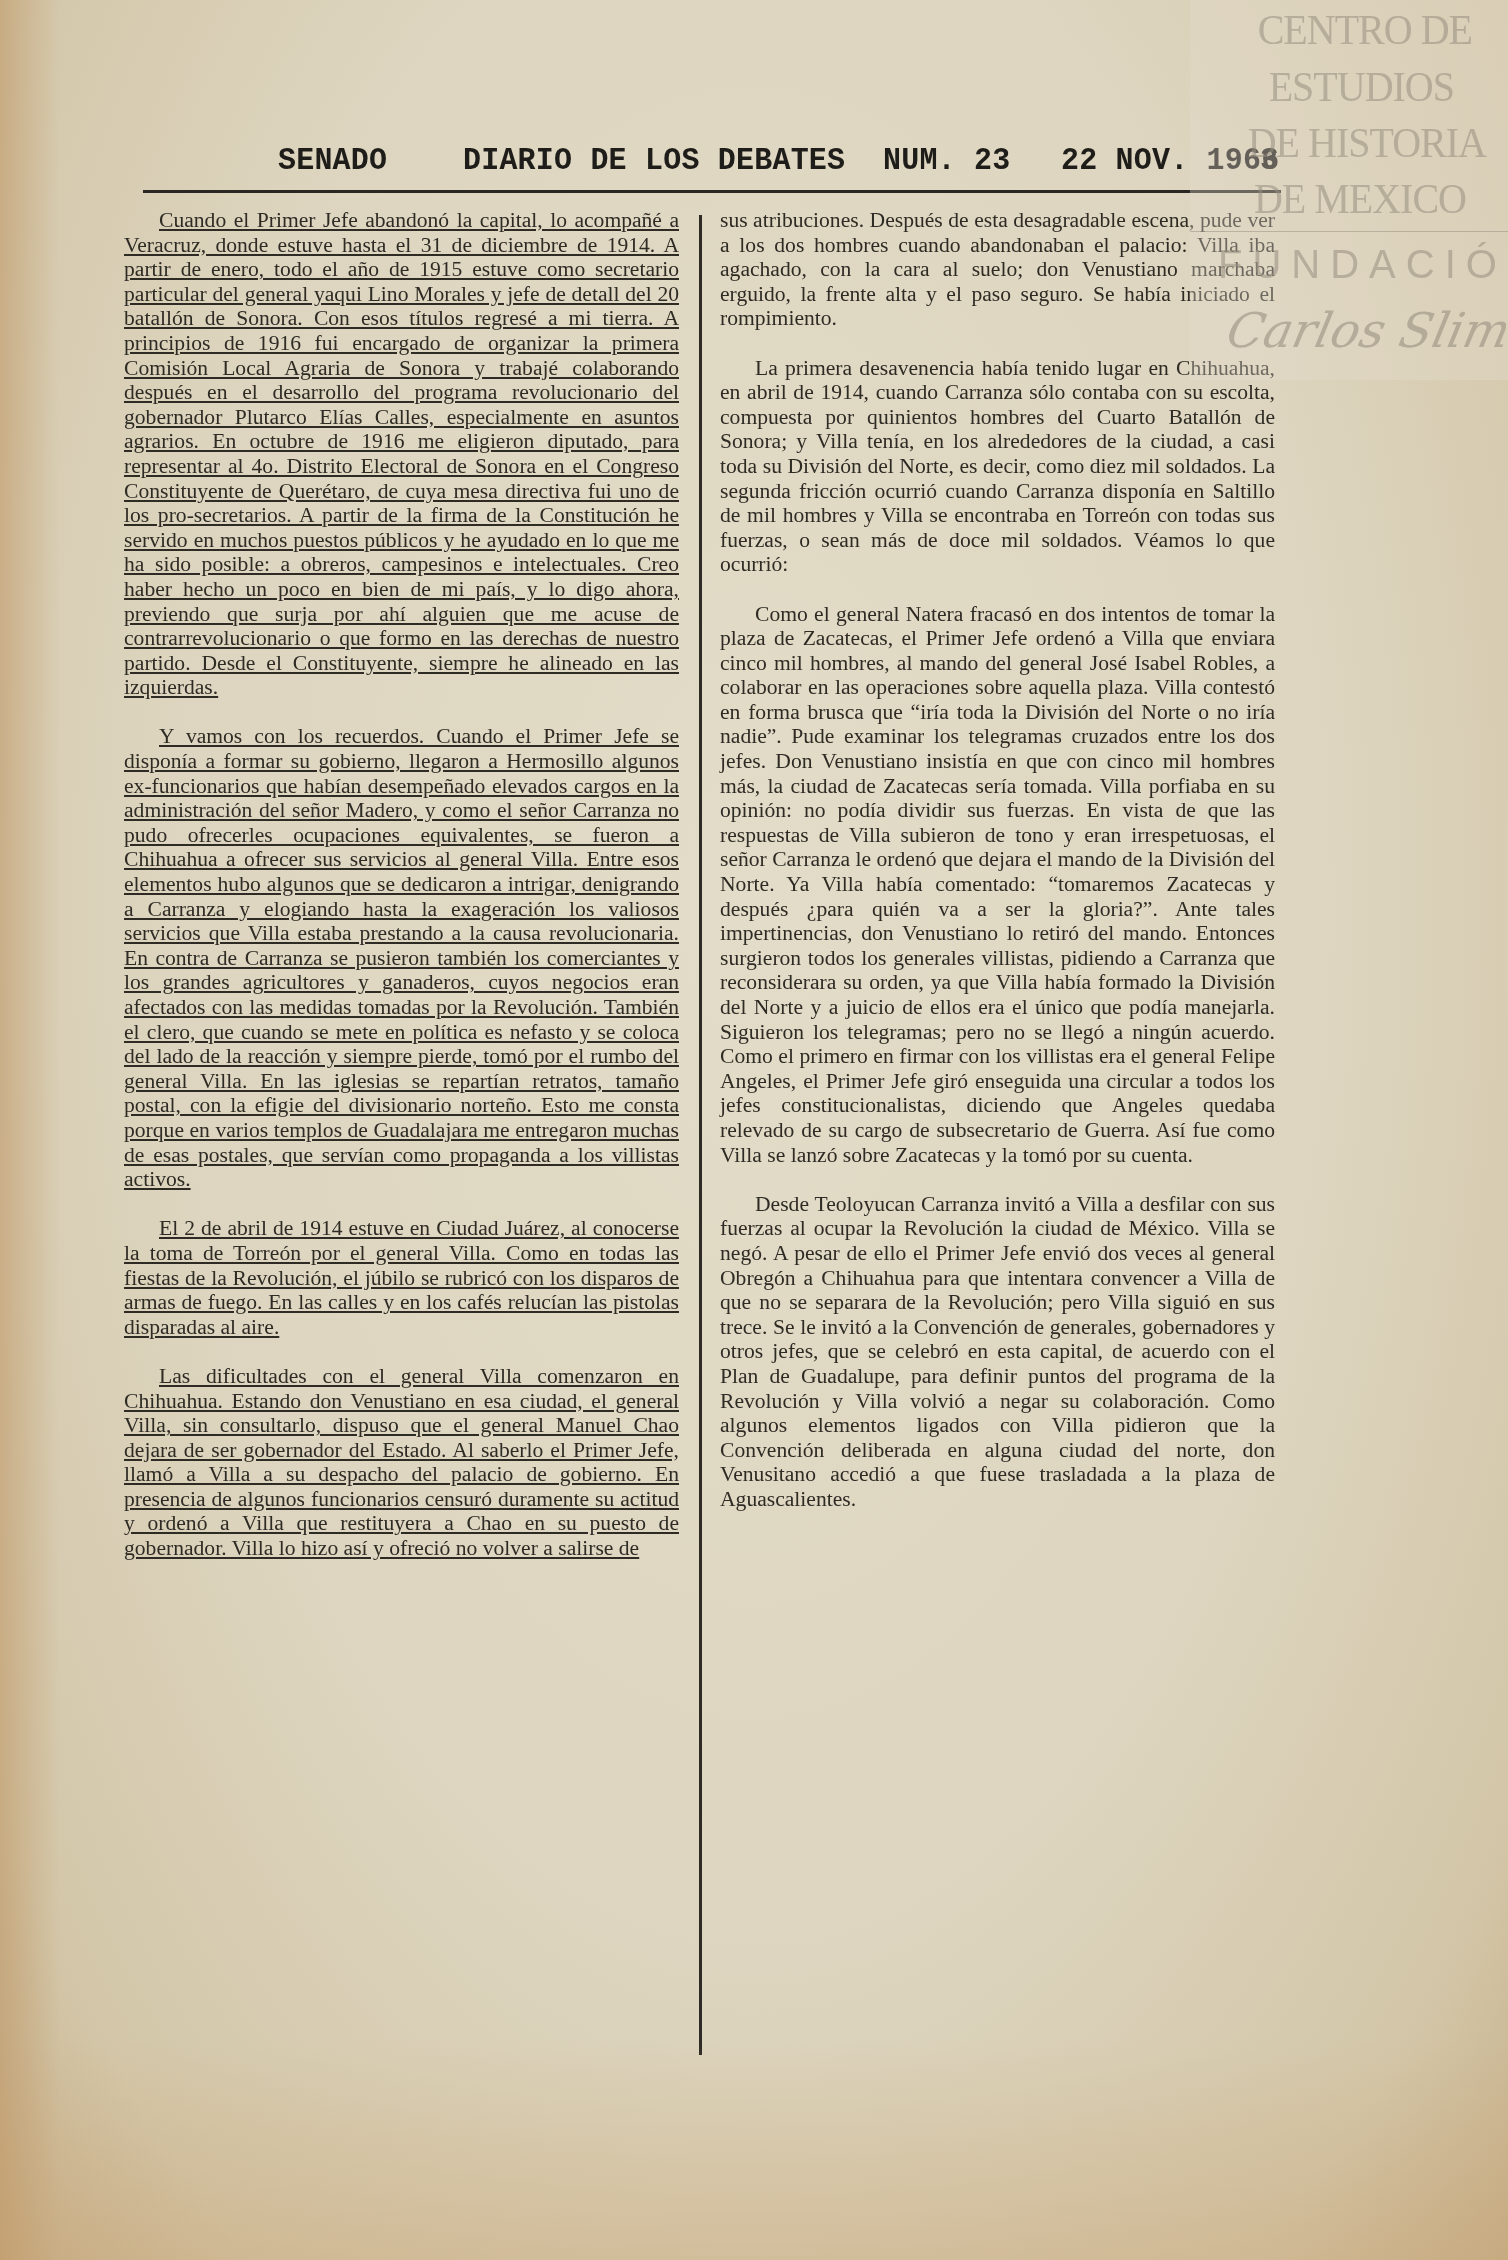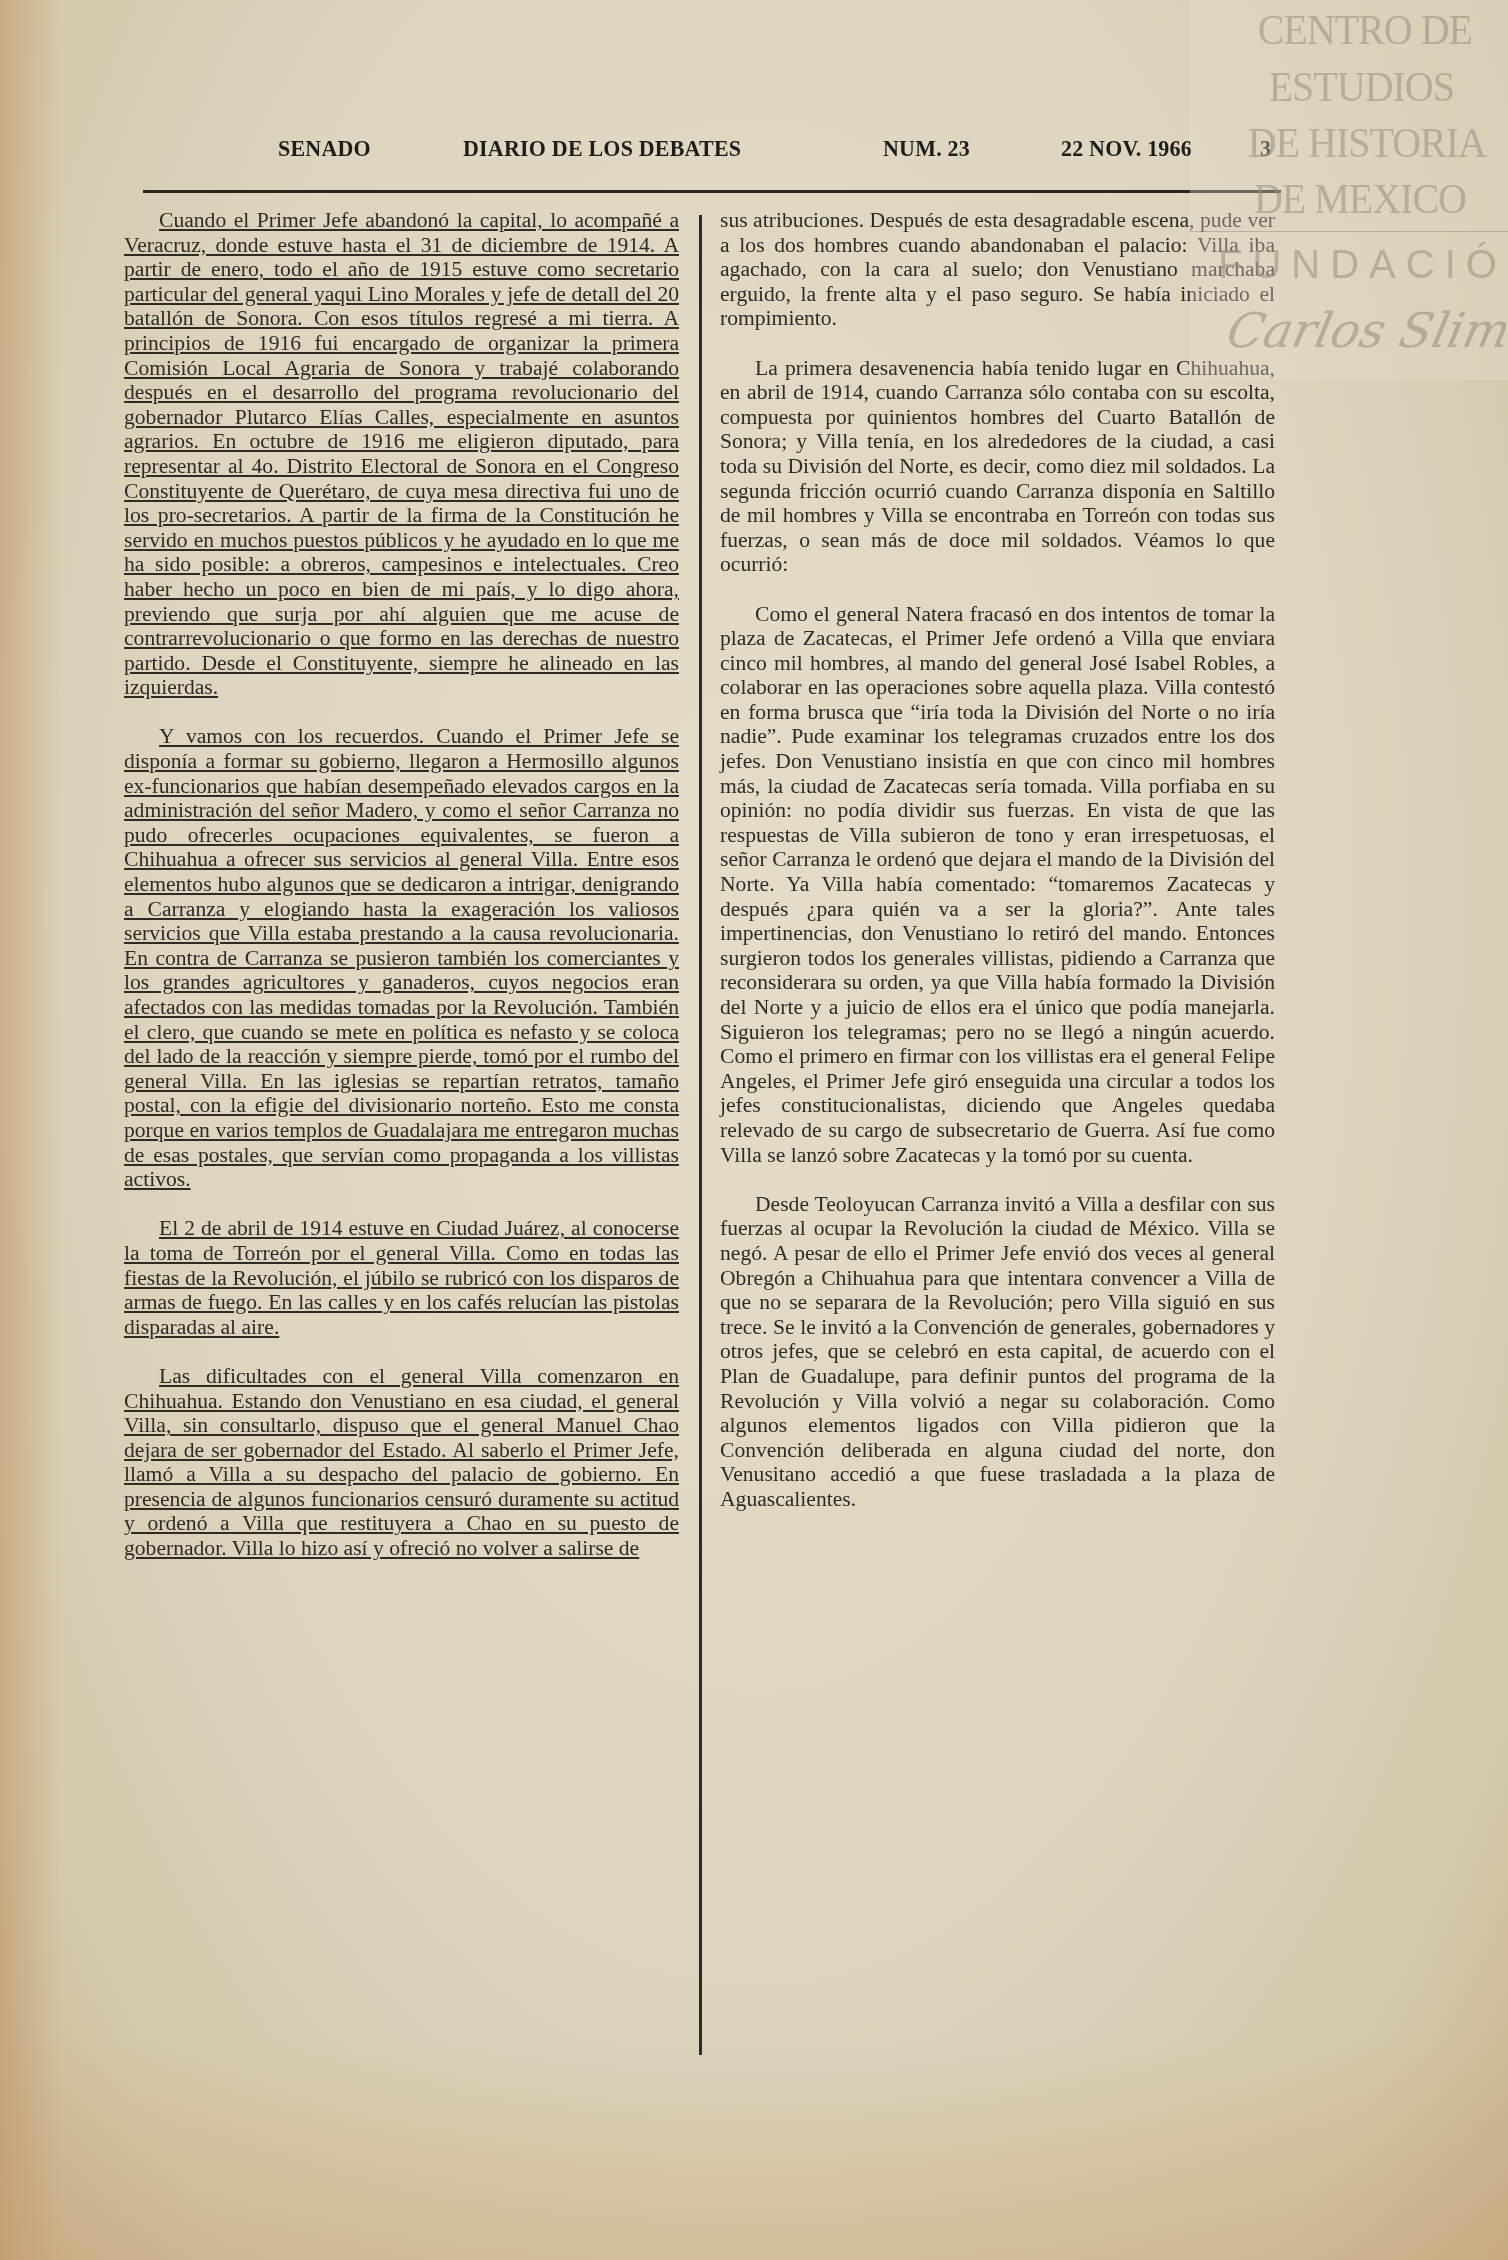--- a/index.html
+++ b/index.html
@@ -28,27 +28,27 @@
     }
     .page::after {
       content: "";
       position: absolute;
       left: 0; right: 0; bottom: 0;
       height: 220px;
       background: linear-gradient(to top, rgba(200,160,110,0.35), rgba(200,160,110,0));
     }
     .header {
       position: absolute;
-      top: 136px;
+      top: 144px;
       left: 278px;
       width: 1000px;
       height: 30px;
-      font-family: Liberation Serif, serif;
+      font-family: Liberation Mono, monospace;
       font-weight: bold;
-      font-size: 22px;
+      font-size: 30px;
       letter-spacing: 0.2px;
       color: #1f1d19;
     }
     .header span { position: absolute; top: 0; white-space: nowrap; transform: scaleY(1.05); }
     .h-senado { left: 0; }
     .h-diario { left: 185px; }
     .h-num { left: 605px; }
     .h-date { left: 783px; }
     .h-page { left: 982px; }
     .header-rule {

